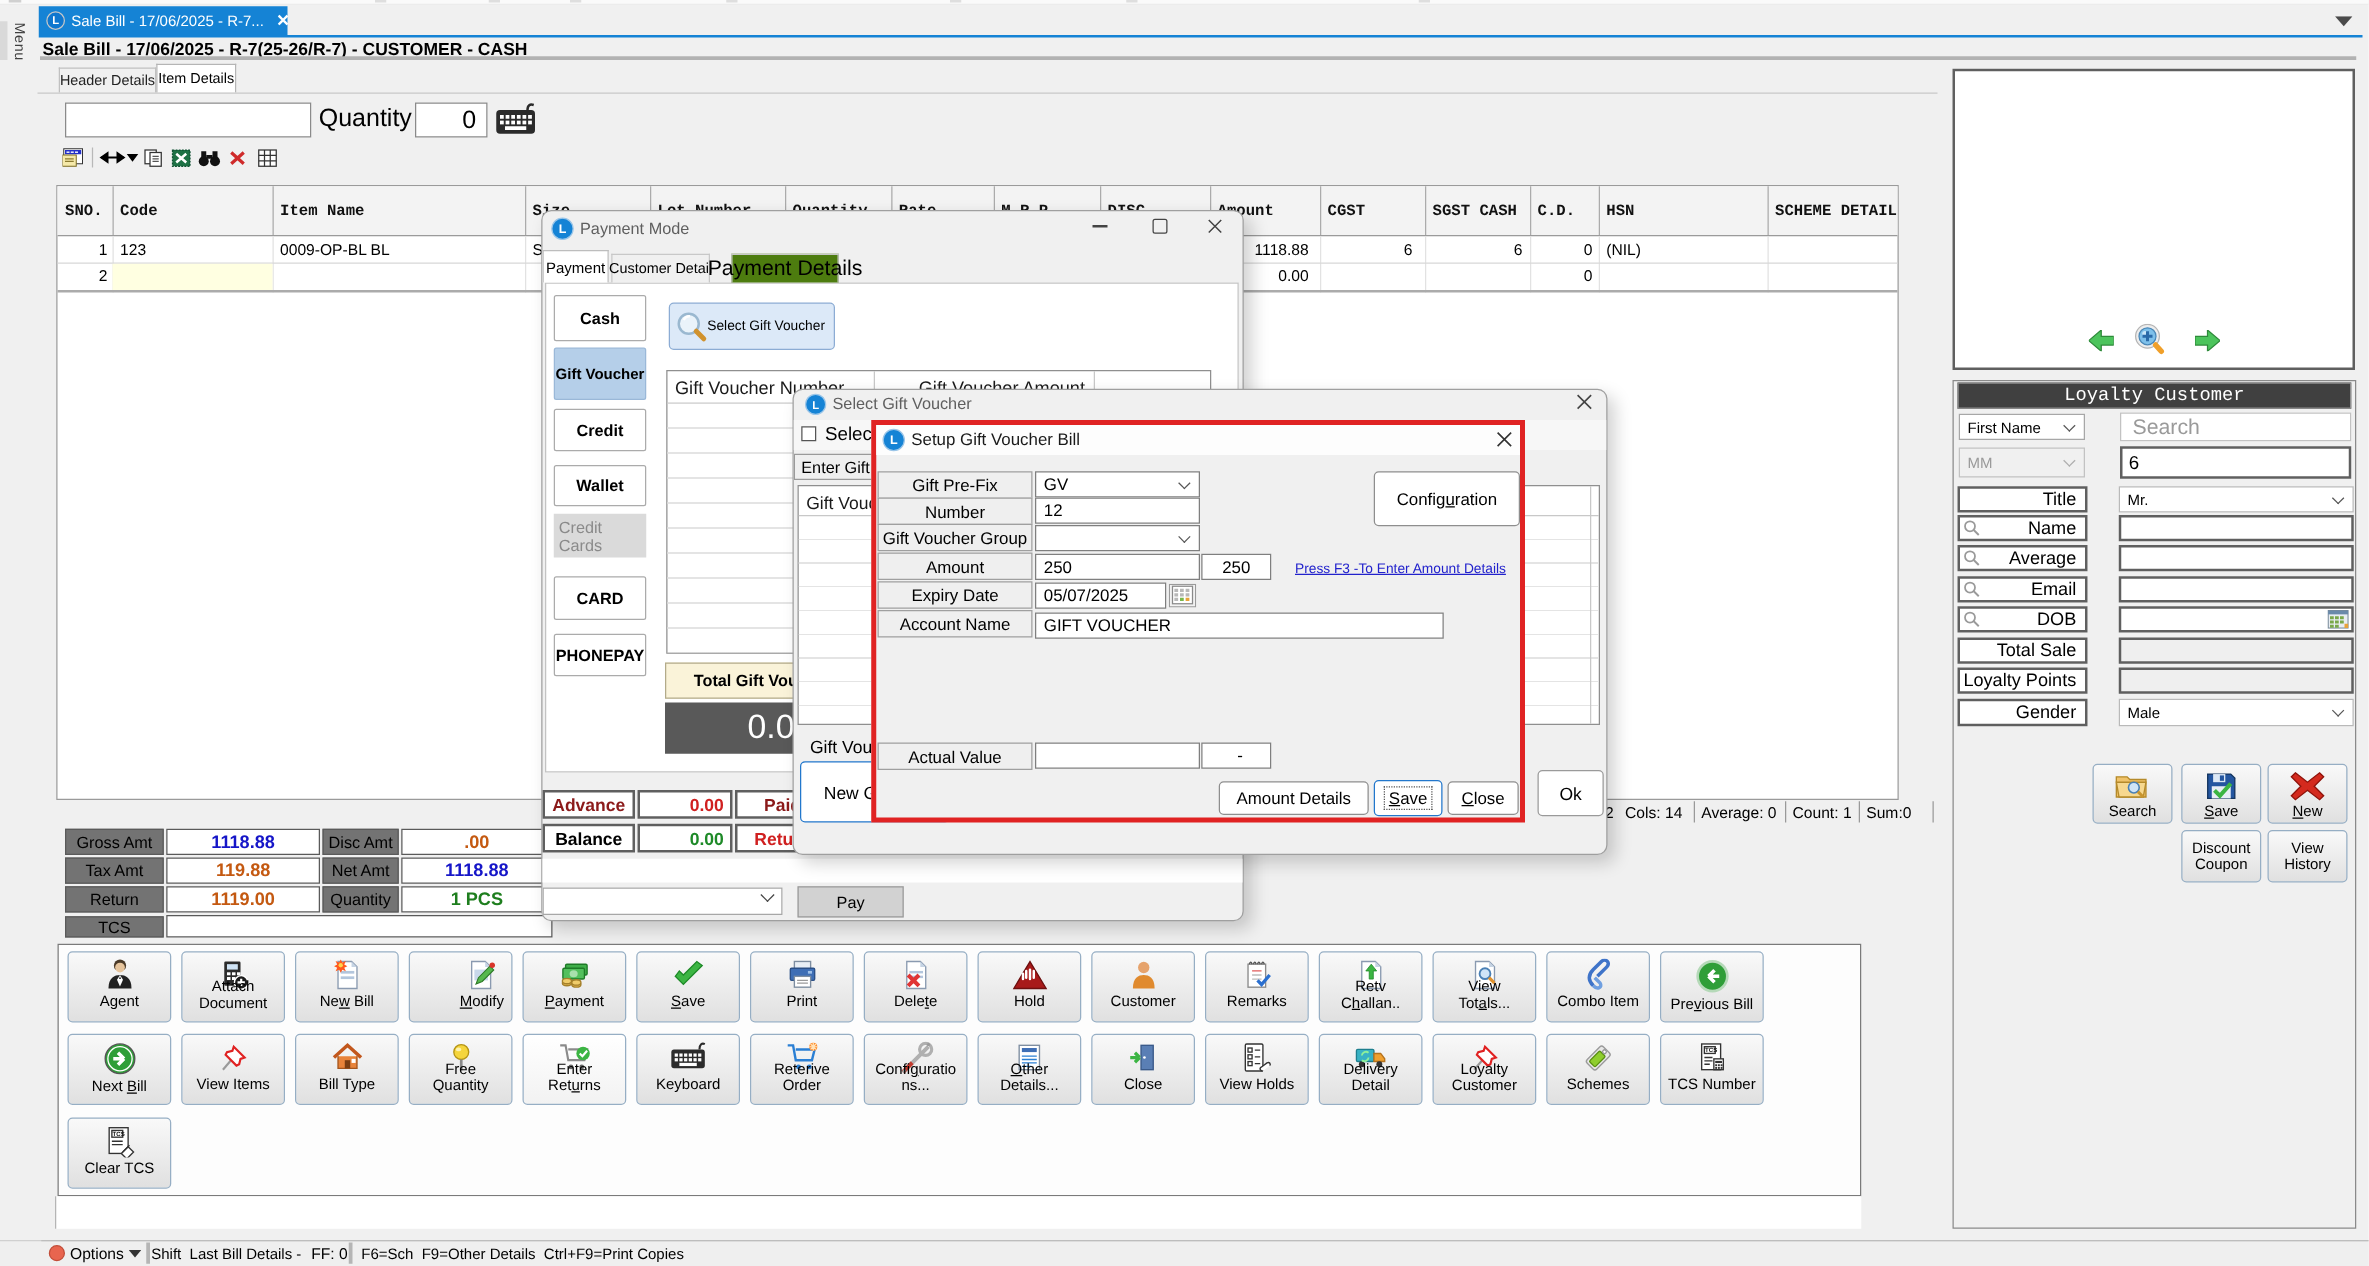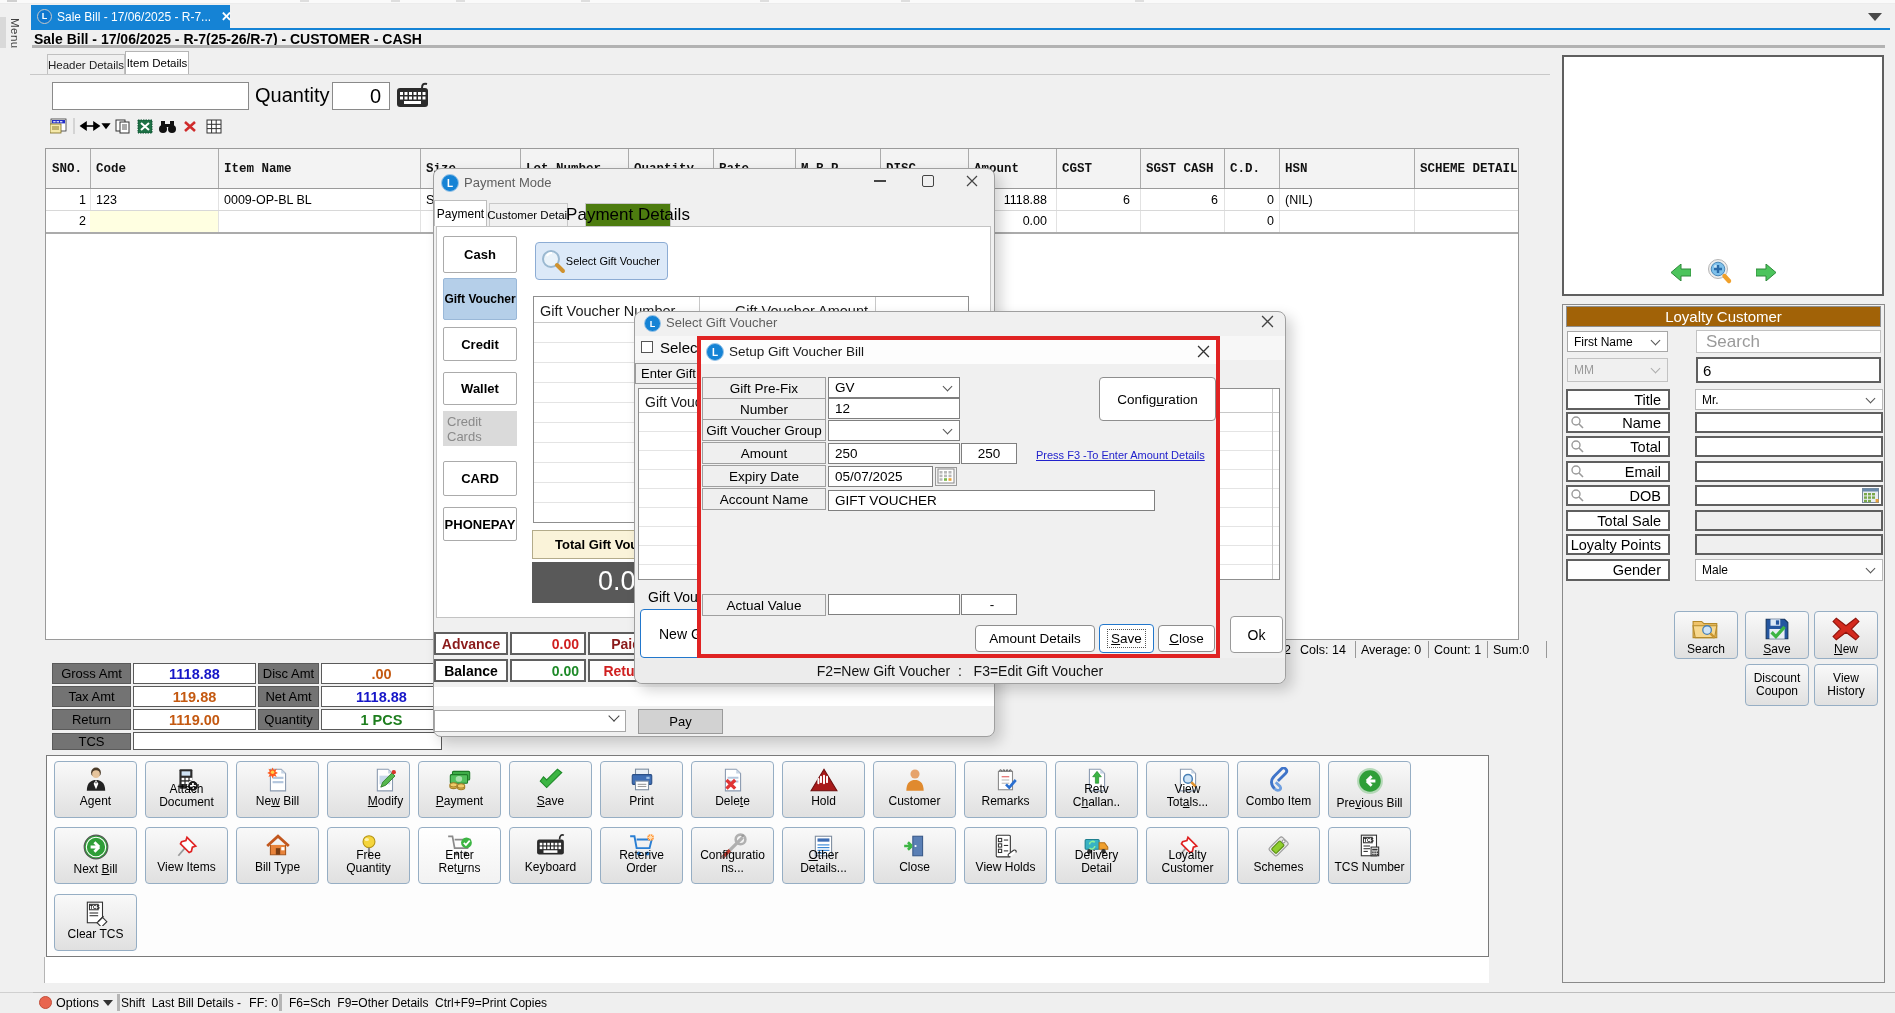--- a/index.html
+++ b/index.html
@@ -577,30 +577,30 @@
       <circle cx="11" cy="10" r="6.8" fill="#7ec0ea" stroke="#4a88b8" stroke-width="1"></circle>
       <circle cx="9" cy="8" r="2.2" fill="#c8e6f8"></circle>
       <path d="M11 6 v8 M7 10 h8" stroke="#2a6aa8" stroke-width="2.4"></path>
       <path d="M17.5 17 l4.5 5" stroke="#f0a02a" stroke-width="4.4" stroke-linecap="round"></path>
     </svg>
   <svg class="abs" style="left:1756px;top:264px;" width="20" height="17" viewBox="0 0 20 17">
       <path d="M0 5 h10 v-5 l10 8.5 -10 8.5 v-5 h-10 z" fill="#4cc45c" stroke="#2e8a3a" stroke-width="1"></path>
     </svg>
 
   <div class="bx" style="left:1562px;top:304px;width:323px;height:679px;background:#f0f0f0;border:1px solid #8a8a8a;"></div>
-  <div class="bx" style="left:1566px;top:306px;width:315px;height:21px;background:#a16207;border:1px solid #8f8f8f;color:#fff;font-size:15px;display:flex;align-items:center;justify-content:center;">Loyalty Customer</div>
+  <div class="bx" style="left:1566px;top:306px;width:315px;height:21px;background:#404040;border:1px solid #8f8f8f;color:#fff;font-size:15px;display:flex;align-items:center;justify-content:center;font-family:Liberation Mono, monospace;">Loyalty Customer</div>
   <div class="combo" style="left:1567px;top:331px;width:101px;height:21px;">First Name</div>
   <div class="bx" style="left:1696px;top:330px;width:185px;height:23px;background:#fff;border:1px solid #c2c2c2;font-size:17px;color:#9a9a9a;display:flex;align-items:center;padding-left:9px;box-sizing:border-box;">Search</div>
   <div class="combo combo2" style="left:1567px;top:358px;width:101px;height:24px;background:#f0f0f0;color:#9a9a9a;border-color:#c2c2c2;">MM</div>
   <div class="rfld" style="left:1696px;top:357px;width:185px;height:26px;font-size:15px;">6</div>
   <div class="rlab" style="left:1566px;top:389px;width:104px;">Title</div>
   <div class="combo" style="left:1695px;top:389px;width:188px;height:21px;border-color:#b9b9b9;">Mr.</div>
   <div class="rlab" style="left:1566px;top:412px;width:104px;">Name</div>
   <div class="rfld" style="left:1695px;top:412px;width:188px;"></div>
-  <div class="rlab" style="left:1566px;top:436px;width:104px;">Total</div>
+  <div class="rlab" style="left:1566px;top:436px;width:104px;">Average</div>
   <div class="rfld" style="left:1695px;top:436px;width:188px;"></div>
   <div class="rlab" style="left:1566px;top:461px;width:104px;">Email</div>
   <div class="rfld" style="left:1695px;top:461px;width:188px;"></div>
   <div class="rlab" style="left:1566px;top:485px;width:104px;">DOB</div>
   <div class="rfld" style="left:1695px;top:485px;width:188px;"></div>
   <svg class="abs" style="left:1862px;top:488px;" width="17" height="15" viewBox="0 0 17 15">
       <rect x="0.5" y="0.5" width="16" height="14" fill="#e8edf2" stroke="#7a8a9a"></rect>
       <rect x="0.5" y="0.5" width="16" height="3" fill="#6a8aaa"></rect>
       <g fill="#7aa84a">
         <rect x="2" y="5" width="3" height="2.4"></rect>
@@ -740,21 +740,20 @@
   <div class="bx" style="z-index:21;left:638px;top:388px;width:642px;height:192px;background:#fff;border:1px solid #8f8f8f;"></div>
   <div class="abs" style="z-index:21;left:645px;top:394px;font-size:14px;color:#1a1a1a;">Gift Vouche</div>
   <div class="bx" style="z-index:21;left:639px;top:412px;width:640px;height:1px;background:#c8c8c8;"></div>
   <div style="z-index:21;position:absolute;left:639px;top:413px;width:640px;height:166px;background:repeating-linear-gradient(to bottom,transparent 0,transparent 18px,#e4e4e4 18px,#e4e4e4 19px);"></div>
   <div class="bx" style="z-index:21;left:1272px;top:389px;width:1px;height:190px;background:#c8c8c8;"></div>
 
   <div class="abs" style="z-index:21;left:648px;top:589px;font-size:14px;color:#000;">Gift Vouc</div>
 
   <div class="bx" style="z-index:21;left:640px;top:609px;width:120px;height:49px;background:#fff;border:1px solid #2277cc;border-radius:4px;font-size:14px;display:flex;align-items:center;padding-left:18px;box-sizing:border-box;">New Gift</div>
 
-  <div class="bx" style="z-index:21;left:635px;top:658px;width:650px;height:25px;background:#ececec;border-radius:0 0 8px 8px;font-size:14px;display:flex;align-items:center;justify-content:center;color:#111;">F2=New Gift Voucher&nbsp; :&nbsp;&nbsp; F3=Edit Gift Voucher</div>
 
   <div class="bx" style="z-index:21;left:1230px;top:616px;width:53px;height:37px;background:#fff;border:1px solid #9a9a9a;border-radius:4px;font-size:14px;display:flex;align-items:center;justify-content:center;">Ok</div>
 
   <div class="bx" style="left:697px;top:336px;width:523px;height:322px;background:#f0f0f0;border:4px solid #e02323;z-index:30;"></div>
   <div class="bx" style="left:701px;top:340px;width:515px;height:24px;background:#fdfdfd;z-index:31;"></div>
   <div class="abs" style="z-index:32;left:706px;top:343px;width:16px;height:16px;border-radius:50%;background:#1583d5;color:#fff;font-size:10px;font-weight:bold;display:flex;align-items:center;justify-content:center;border:1px solid #9cc6e8;">L</div>
   <div class="abs" style="z-index:32;left:729px;top:344px;font-size:13.5px;color:#1a1a1a;">Setup Gift Voucher Bill</div>
   <svg class="abs" style="z-index:32;left:1197px;top:345px;" width="13" height="13" viewBox="0 0 12 12">
       <path d="M1 1 L11 11 M11 1 L1 11" stroke="#333" stroke-width="1.2"></path>
     </svg>

